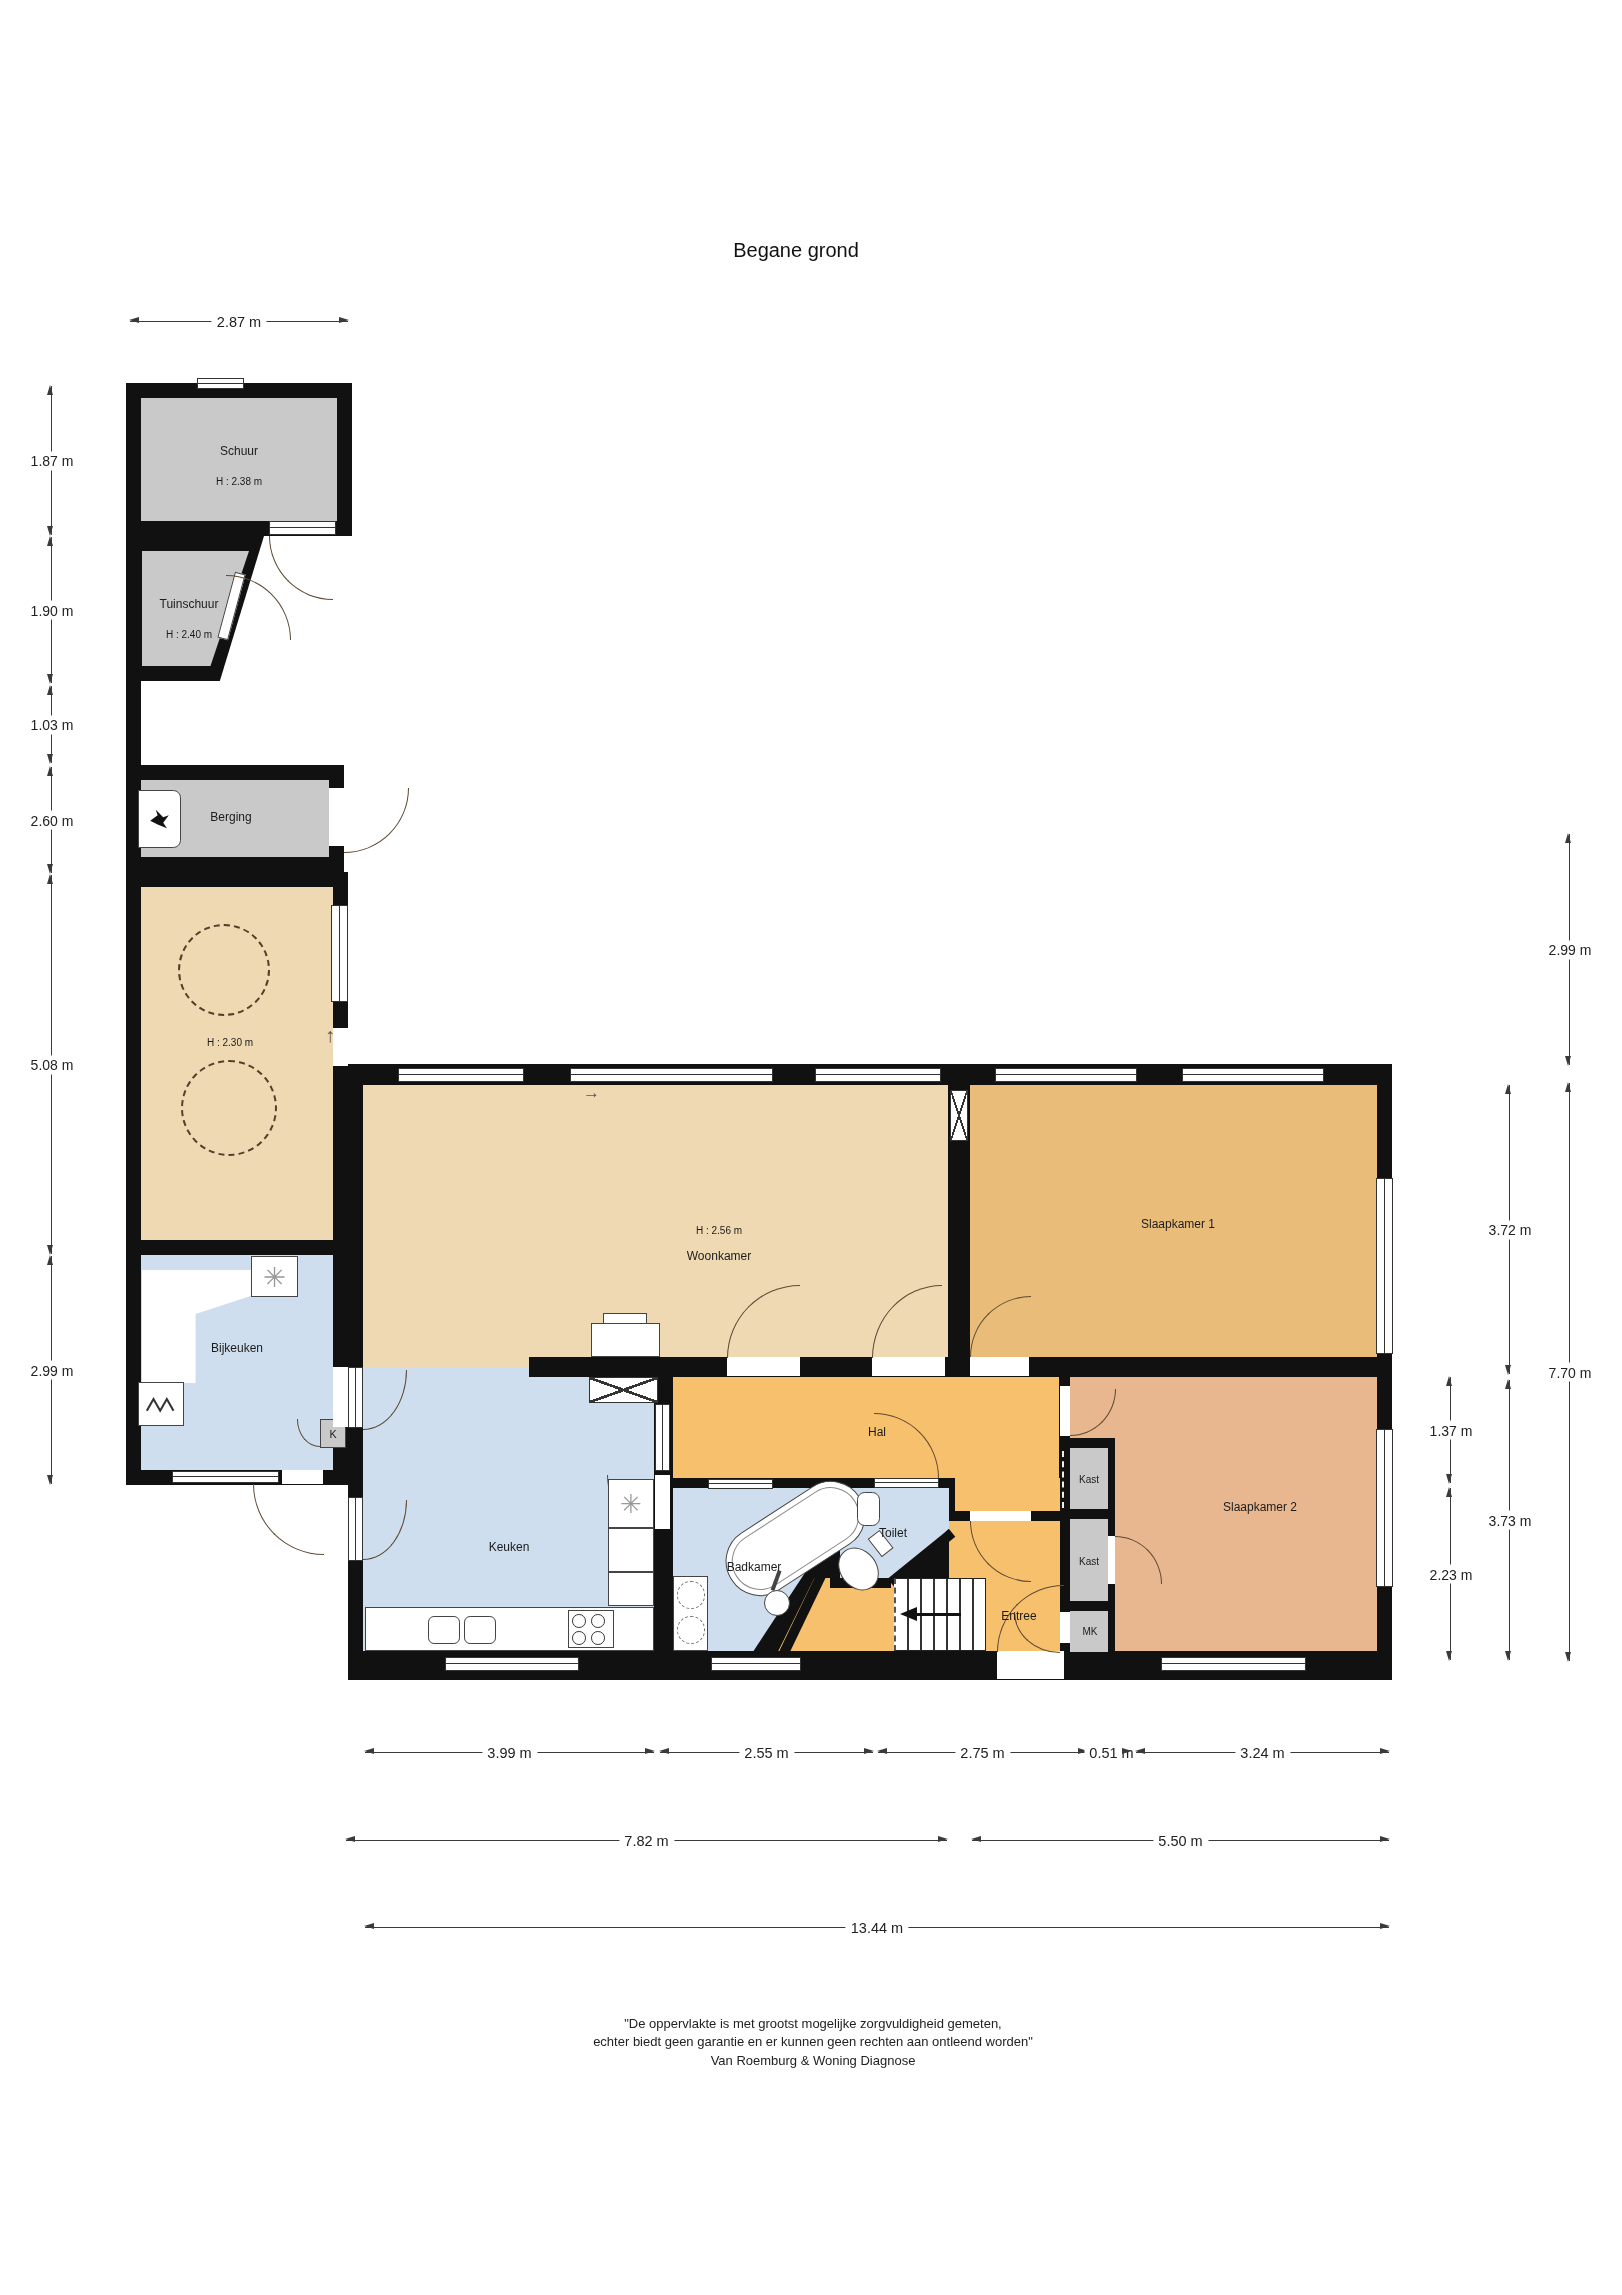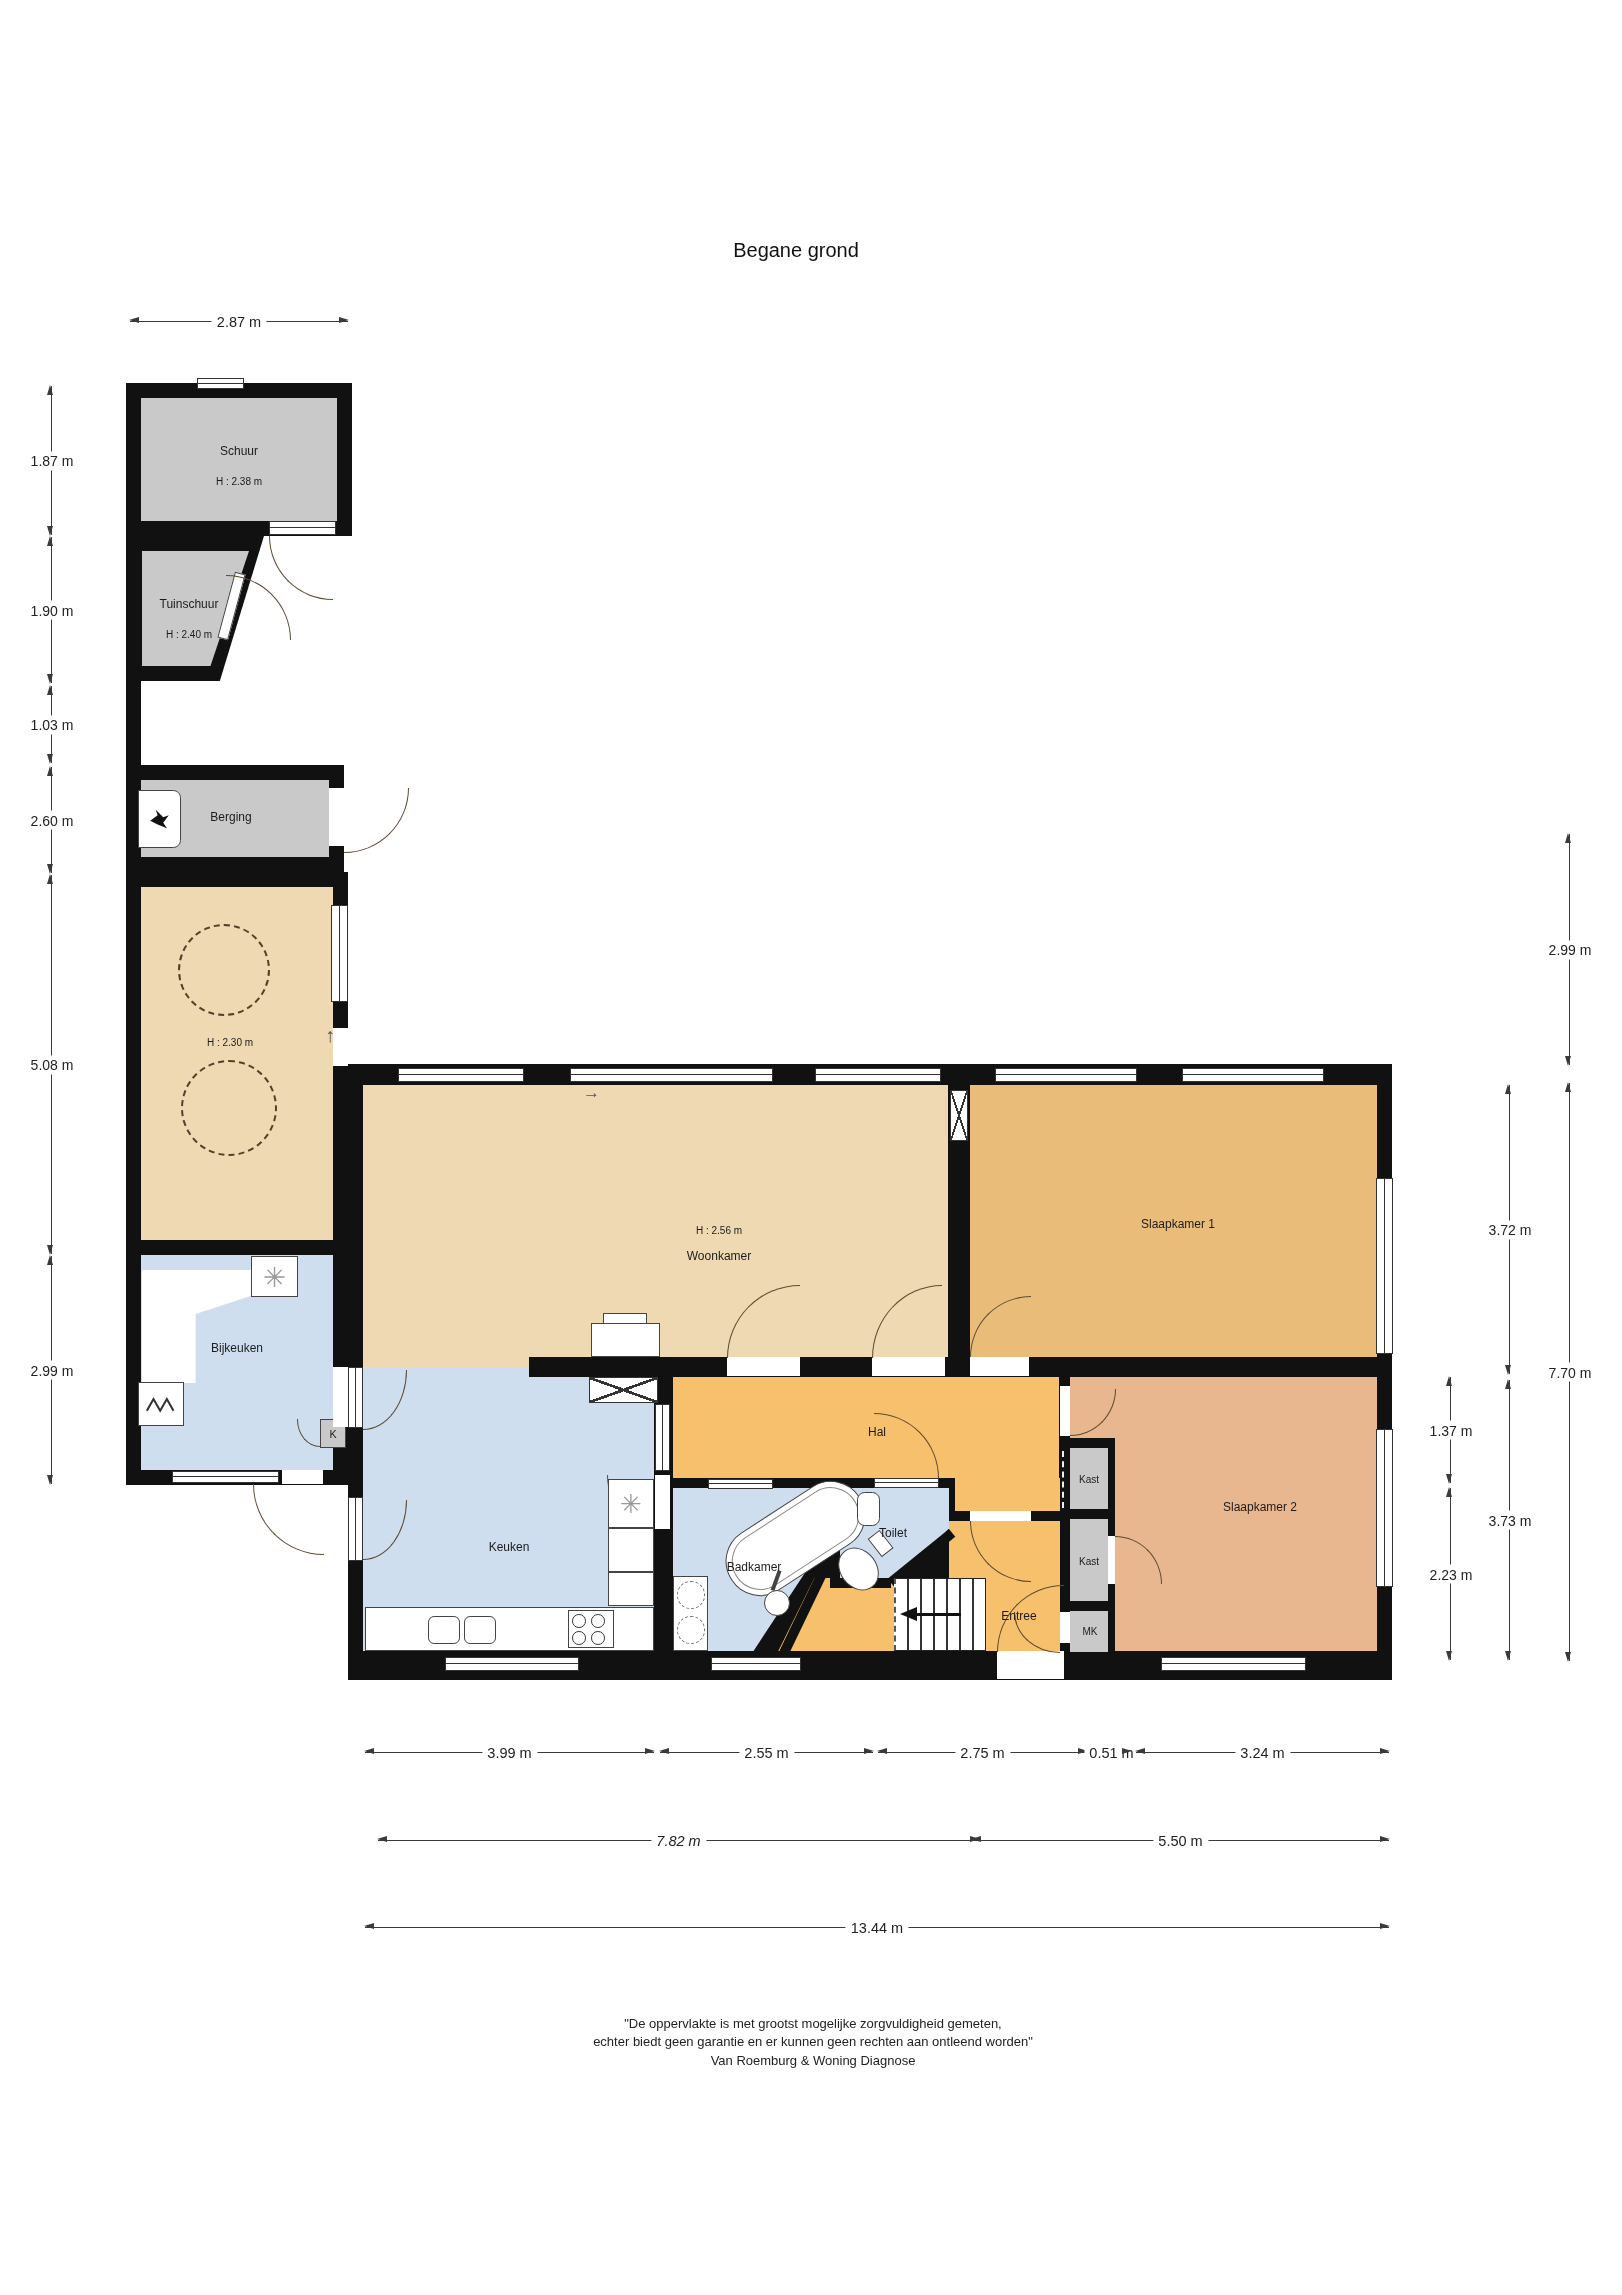--- a/index.html
+++ b/index.html
@@ -290,21 +290,21 @@
   <div class="dimh" style="left:878px;top:1752px;width:209px;">
       <span class="lab">2.75 m</span>
     </div>
   <div class="dimh" style="left:1092px;top:1752px;width:39px;">
       <span class="lab">0.51 m</span>
     </div>
   <div class="dimh" style="left:1136px;top:1752px;width:253px;">
       <span class="lab">3.24 m</span>
     </div>
 
-  <div class="dimh" style="left:378px;top:1840px;width:601px;font-style:italic;">
+  <div class="dimh" style="left:346px;top:1840px;width:601px;">
       <span class="lab">7.82 m</span>
     </div>
   <div class="dimh" style="left:972px;top:1840px;width:417px;">
       <span class="lab">5.50 m</span>
     </div>
 
   <div class="dimh" style="left:365px;top:1927px;width:1024px;">
       <span class="lab">13.44 m</span>
     </div>
 

